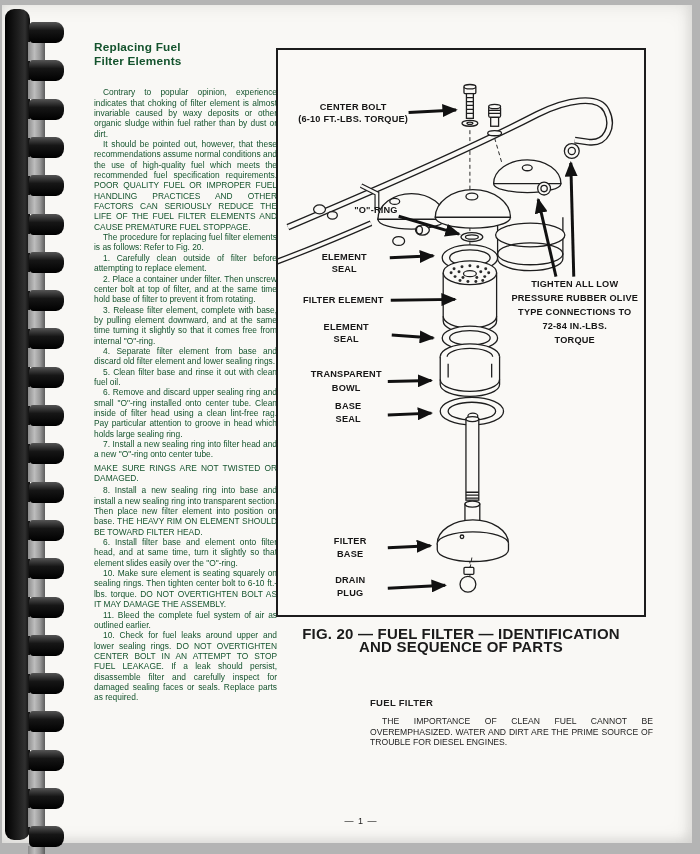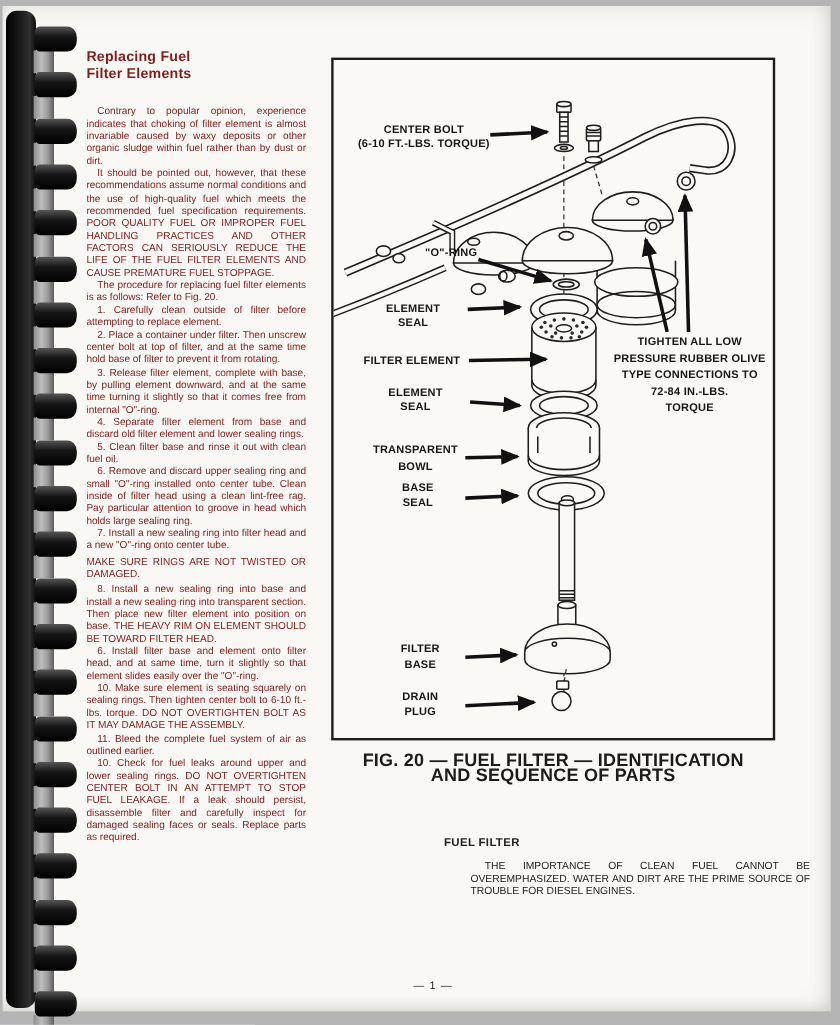--- a/index.html
+++ b/index.html
@@ -10,35 +10,35 @@
   .page { position:absolute; left:2px; top:5px; width:690px; height:838px; background:#f9f8f5;
           box-shadow: inset 0 0 22px rgba(0,0,0,0.07), inset -7px 0 10px rgba(0,0,0,0.05), inset 0 -6px 8px rgba(0,0,0,0.05); }
 
   
   .binding { position:absolute; left:0; top:0; width:70px; height:854px; z-index:30; pointer-events:none; }
   .spine { position:absolute; left:5px; top:9px; width:25px; height:831px; background:linear-gradient(90deg,#000 0%,#1a1a1a 45%,#303030 80%,#0c0c0c 100%); border-radius:9px 10px 10px 9px; }
   .loop  { position:absolute; left:28px; width:17px; height:19px; background:linear-gradient(90deg,#8d8d8d,#bdbdbd 38%,#9a9a9a 70%,#5c5c5c); }
   .tooth { position:absolute; left:29px; width:35px; height:21px; background:linear-gradient(180deg,#555 0%,#161616 40%,#000 100%); border-radius:4px 8px 8px 4px / 5px 9px 9px 5px; }
 
   
-  .left-col { position:absolute; left:72px; top:40px; width:183px; color:#7f1d1d; }
+  .left-col { position:absolute; left:94px; top:40px; width:183px; color:#14532d; }
   .left-col h1 { font-size:11.8px; line-height:1.2; font-weight:bold; letter-spacing:0.2px; margin-bottom:19px; }
   .para { font-size:8.4px; line-height:10.35px; text-align:justify; text-indent:9px; }
   .para.caps { text-indent:0; margin:3px 0 2px 0; }
   .note { font-size:8.4px; line-height:10.6px; font-style:italic; margin:15px 0 13px 17px; width:152px; text-align:left; }
 
   
   .figure-box { position:absolute; left:276px; top:48px; width:370px; height:569px; border:2px solid #1c1c1c; background:#faf9f6; }
   .figure-box svg { width:100%; height:100%; display:block; }
   .fig-caption { position:absolute; left:276px; top:627px; width:370px; text-align:center; color:#1b1b1b; }
   .fig-caption div { font-size:15px; font-weight:bold; line-height:13px; letter-spacing:0.2px; }
 
   
   .fuel-heading { position:absolute; left:370px; top:697px; font-size:9.5px; font-weight:bold; letter-spacing:0.3px; color:#1d1d1d; }
-  .fuel-body { position:absolute; left:392px; top:716px; width:283px; font-size:8.6px; line-height:10.6px; text-align:justify; text-indent:12px; color:#1d1d1d; }
+  .fuel-body { position:absolute; left:370px; top:716px; width:283px; font-size:8.6px; line-height:10.6px; text-align:justify; text-indent:12px; color:#1d1d1d; }
 
   .page-number { position:absolute; left:300px; top:816px; width:122px; text-align:center; font-size:9px; color:#222; letter-spacing:1px; }
 
   
   .ln { stroke:#1e1e1e; fill:none; stroke-width:1.3; }
   .lnw { stroke:#1e1e1e; fill:#faf9f6; stroke-width:1.3; }
   .lbl { font-family:"Liberation Sans",sans-serif; font-size:9.3px; font-weight:bold; fill:#161616; letter-spacing:0.2px; }
   .arrow { stroke:#111; stroke-width:3; fill:none; }
   .dash { stroke:#2a2a2a; stroke-width:1; stroke-dasharray:4 3; fill:none; }
 </style>

